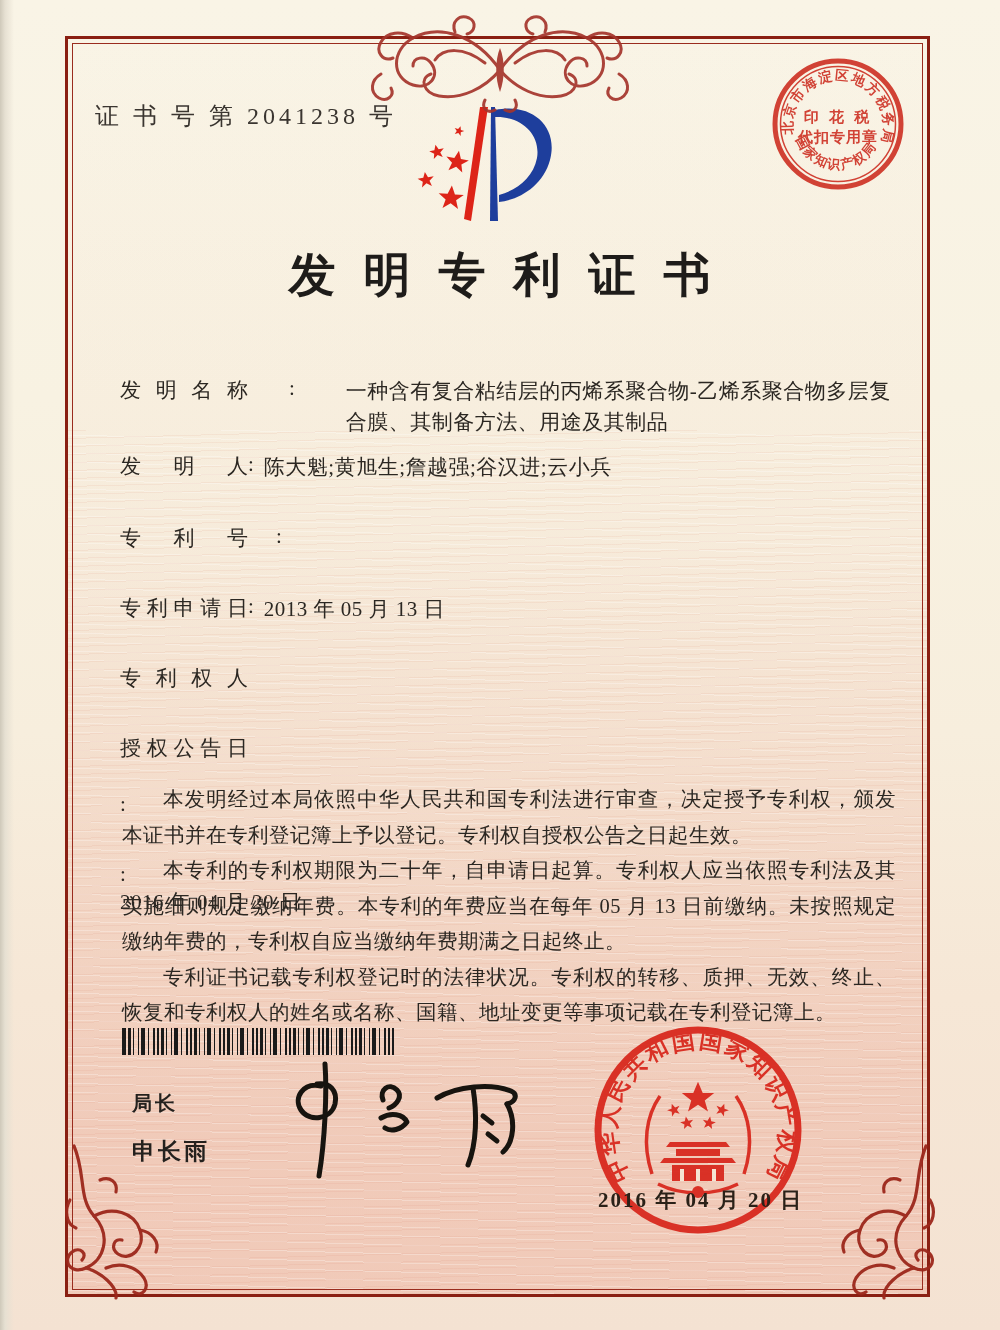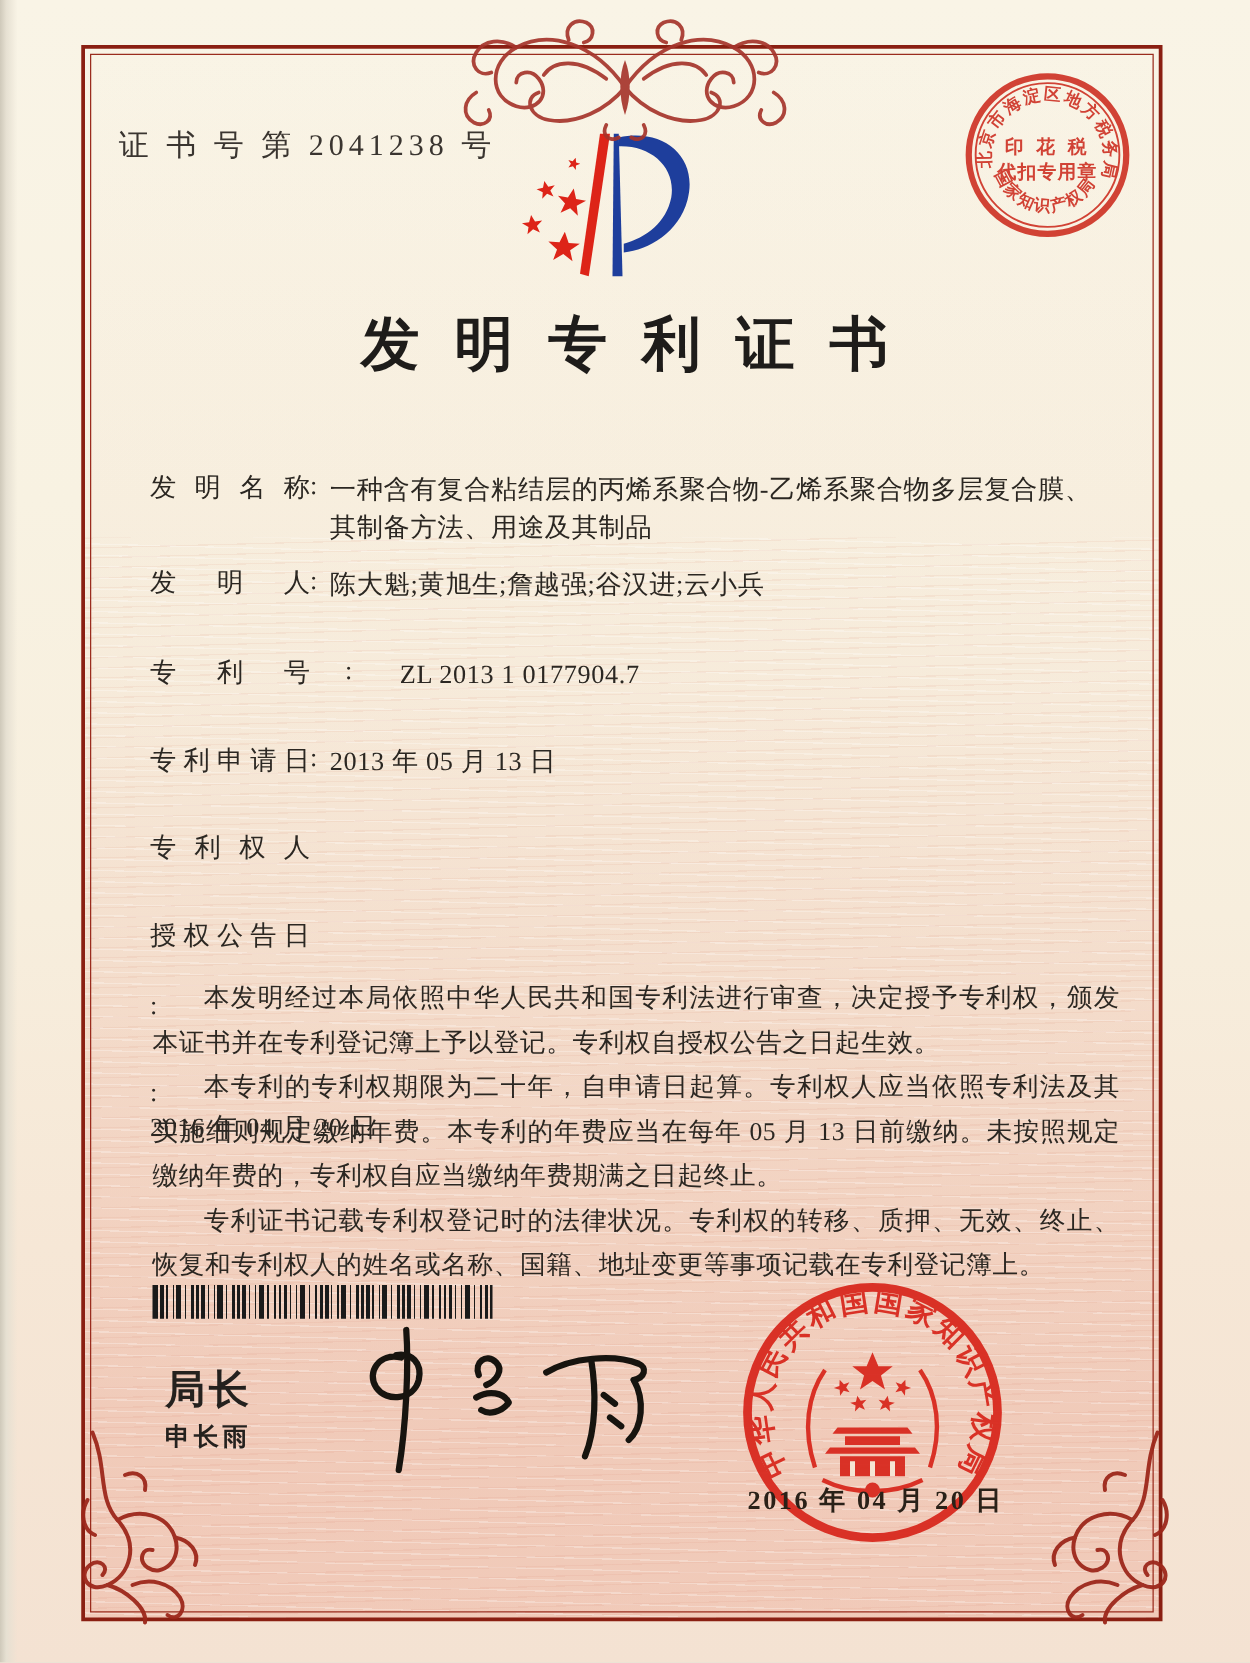--- a/index.html
+++ b/index.html
@@ -41,38 +41,38 @@
   .title{
     left:65px;right:70px;top:244px;text-align:center;
     font-size:47px;font-weight:bold;color:#1e1c1a;
     letter-spacing:28px;padding-left:32px;box-sizing:border-box;
   }
   .field-row{position:absolute;left:120px;right:108px;display:flex;align-items:flex-start;
     font-size:21px;color:#2b2722;}
   .field-label{display:inline-block;width:128px;text-align:justify;text-align-last:justify;flex:0 0 128px;}
   .field-colon{flex:0 0 auto;margin-right:10px;}
   .field-value{flex:1;line-height:31px;letter-spacing:.5px;}
-  .row1{top:376px;} .row2{top:452px;} .row3{top:524px;gap:28px;} .row4{top:594px;} .row5{top:664px;flex-direction:column;} .row6{top:734px;flex-direction:column;}
+  .row1{top:376px;gap:41px;} .row2{top:452px;} .row3{top:524px;gap:28px;} .row4{top:594px;} .row5{top:664px;flex-direction:column;} .row6{top:734px;flex-direction:column;}
   .paragraphs{left:122px;right:104px;top:782px;font-size:20.5px;line-height:35.5px;
     color:#2b2722;text-align:justify;letter-spacing:.5px;}
   .paragraphs p{margin:0;text-indent:2em;}
   .barcode{
     left:122px;top:1028px;width:270px;height:27px;border-left:2px solid #1a1a1a;
     background:repeating-linear-gradient(90deg,
       #1a1a1a 0 2px,transparent 2px 4px,
       #1a1a1a 4px 7px,transparent 7px 9px,
       #1a1a1a 9px 10px,transparent 10px 14px,
       #1a1a1a 14px 15px,transparent 15px 17px,
       #1a1a1a 17px 21px,transparent 21px 24px,
       #1a1a1a 24px 25px,transparent 25px 29px,
       #1a1a1a 29px 31px,transparent 31px 33px);
   }
-  .director-title{left:132px;top:1090px;font-size:32px;font-weight:bold;color:#24211e;
+  .director-title{left:132px;top:1090px;font-size:20px;font-weight:bold;color:#24211e;
     font-family:Liberation Mono, monospace;letter-spacing:3px;}
-  .director-name{left:132px;top:1136px;font-size:20px;font-weight:bold;color:#24211e;
+  .director-name{left:132px;top:1136px;font-size:23px;font-weight:bold;color:#24211e;
     font-family:"Liberation Sans","DejaVu Sans",sans-serif;letter-spacing:3px;}
   .seal-date{left:598px;top:1186px;width:240px;font-size:21px;color:#2a2118;
     letter-spacing:2px;font-weight:bold;z-index:6;}
   .footer{left:65px;right:70px;top:1250px;text-align:center;font-size:17px;color:#35302a;letter-spacing:2px;}
   svg{display:block;}
   .z5{z-index:5;}
 </style>
 </head>
 <body>
 
@@ -175,21 +175,20 @@
     <span class="field-value">一种含有复合粘结层的丙烯系聚合物-乙烯系聚合物多层复合膜、其制备方法、用途及其制品</span>
   </div>
   <div class="field-row row2">
     <span class="field-label">发 明 人</span>
       <span class="field-colon">:</span>
     <span class="field-value">陈大魁;黄旭生;詹越强;谷汉进;云小兵</span>
   </div>
   <div class="field-row row3">
     <span class="field-label">专 利 号</span>
       <span class="field-colon">:</span>
-    <span class="field-value">ZL 2013 1 0177904.7</span>
   </div>
   <div class="field-row row4">
     <span class="field-label">专利申请日</span>
       <span class="field-colon">:</span>
     <span class="field-value">2013 年 05 月 13 日</span>
   </div>
   <div class="field-row row5">
     <span class="field-label">专 利 权 人</span>
       <span class="field-colon">:</span>
   </div>

